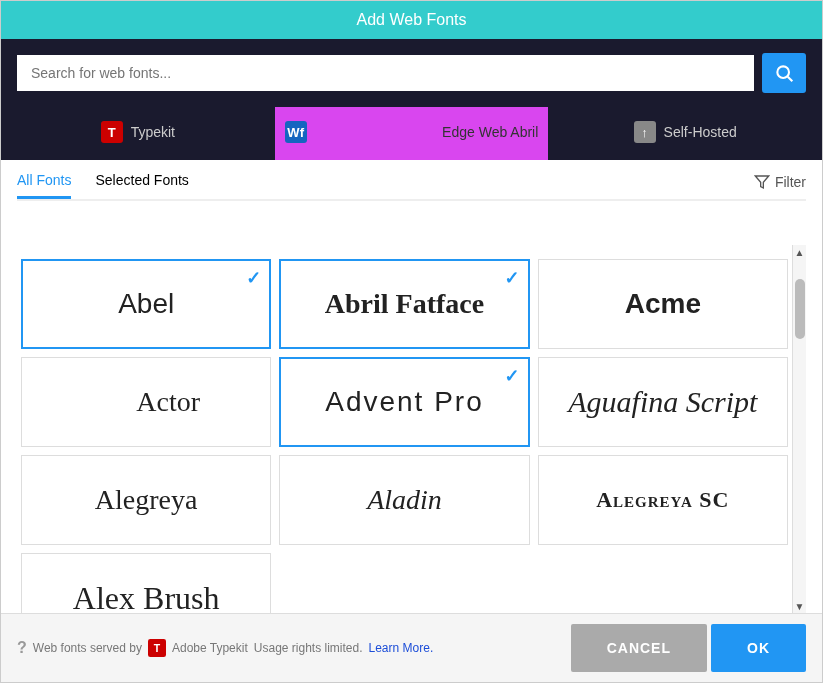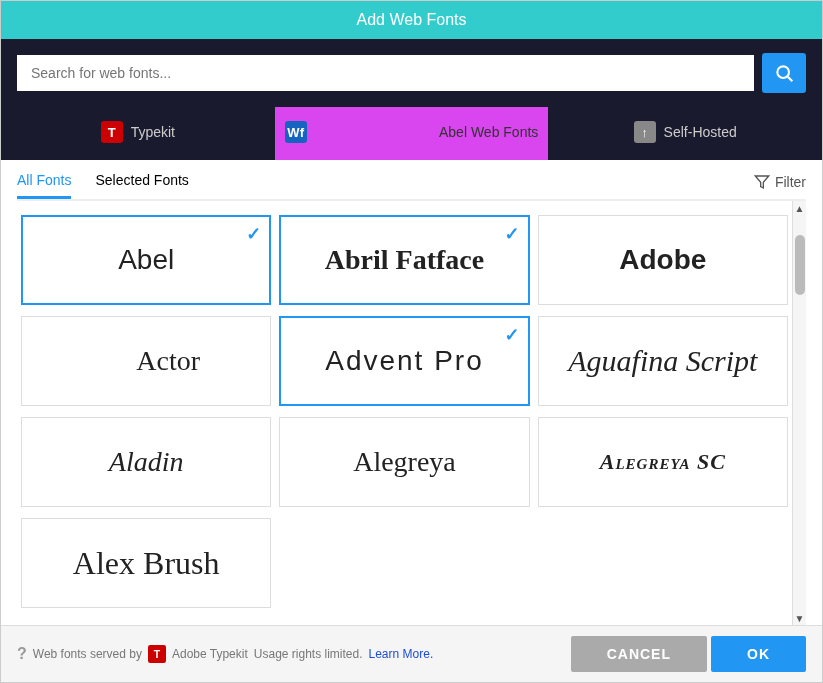--- a/index.html
+++ b/index.html
@@ -97,20 +97,21 @@
     }
     .tab-icon.typekit { background: #c00; }
     .tab-icon.edge { background: #1565c0; }
     .tab-icon.selfhosted { background: #888; }
     .content-area {
       flex: 1;
       display: flex;
       flex-direction: column;
       overflow: hidden;
       padding: 0 16px;
+      gap: 44px;
     }
     .sub-tabs {
       display: flex;
       gap: 24px;
       padding: 12px 0 0 0;
       border-bottom: 2px solid #eee;
       flex-shrink: 0;
       align-items: center;
     }
     .sub-tab {
@@ -233,21 +234,21 @@
       font-size: 14px;
       cursor: pointer;
       border-radius: 2px;
       font-weight: 600;
       letter-spacing: 1px;
     }
     .btn-ok {
       background: #2196f3;
       color: #fff;
       border: none;
-      padding: 10px 36px;
+      padding: 16px 36px;
       font-size: 14px;
       cursor: pointer;
       border-radius: 2px;
       font-weight: 600;
       letter-spacing: 1px;
     }
     .fonts-grid-container {
       flex: 1;
       position: relative;
       display: flex;
@@ -273,21 +274,21 @@
     </button>
   </div>
 
   <div class="tabs-bar">
     <div class="tab">
       <span class="tab-icon typekit">T</span>
       <span>Typekit</span>
     </div>
     <div class="tab active">
       <span class="tab-icon edge">Wf</span>
-      <span>Abel Web Fonts</span>
+      <span>Edge Web Abril</span>
     </div>
     <div class="tab">
       <span class="tab-icon selfhosted">↑</span>
       <span>Self-Hosted</span>
     </div>
   </div>
 
   <div class="content-area">
 
     <div class="sub-tabs">
@@ -310,40 +311,40 @@
 
       <div class="font-card selected">
             <span class="check">✓</span>
             <span class="font-name" style="font-size:28px;">Abel</span>
           </div>
           <div class="font-card selected">
             <span class="check">✓</span>
             <span class="font-name" style="font-size:28px;font-family:Georgia,serif; font-weight:900;">Abril Fatface</span>
           </div>
           <div class="font-card">
-            <span class="font-name" style="font-size:28px;font-family:&quot;Arial Black&quot;,sans-serif; font-weight:700;">Adobe</span>
+            <span class="font-name" style="font-size:28px;font-family:&quot;Arial Black&quot;,sans-serif; font-weight:700;">Acme</span>
           </div>
           <div class="font-card">
             <span class="font-name" style="font-size:28px;font-family:Georgia,serif; font-weight:normal;margin-left:44px;">Actor</span>
           </div>
           <div class="font-card selected">
             <span class="check">✓</span>
             <span class="font-name" style="font-size:28px;font-family:&quot;Trebuchet MS&quot;,sans-serif; font-weight:300; letter-spacing:2px;">Advent Pro</span>
           </div>
           <div class="font-card">
             <span class="font-name" style="font-size:28px;font-family:&quot;Brush Script MT&quot;,cursive; font-style:italic; font-size:30px;">Aguafina Script</span>
           </div>
           <div class="font-card">
+            <span class="font-name" style="font-size:28px;font-family:Georgia,serif;">Alegreya</span>
+          </div>
+          <div class="font-card">
             <span class="font-name" style="font-size:28px;font-family:Georgia,serif; font-style:italic;">Aladin</span>
           </div>
           <div class="font-card">
-            <span class="font-name" style="font-size:28px;font-family:Georgia,serif;">Alegreya</span>
-          </div>
-          <div class="font-card">
-            <span class="font-name" style="font-size:28px;font-family:Georgia,serif; font-variant:small-caps; font-size:22px; letter-spacing:1px; font-weight:600;font-style:italic;">Alegreya SC</span>
+            <span class="font-name" style="font-size:28px;font-family:Georgia,serif; font-variant:small-caps; font-size:22px; letter-spacing:1px; font-weight:600;">Alegreya SC</span>
           </div>
           <div class="font-card">
             <span class="font-name" style="font-size:28px;font-family:&quot;Brush Script MT&quot;,cursive; font-size:32px;">Alex Brush</span>
           </div>
         </div>
 
       <div class="scrollbar-track">
         <div class="scrollbar-arrow">▲</div>
         <div class="scrollbar-thumb"></div>
         <div style="flex:1"></div>

